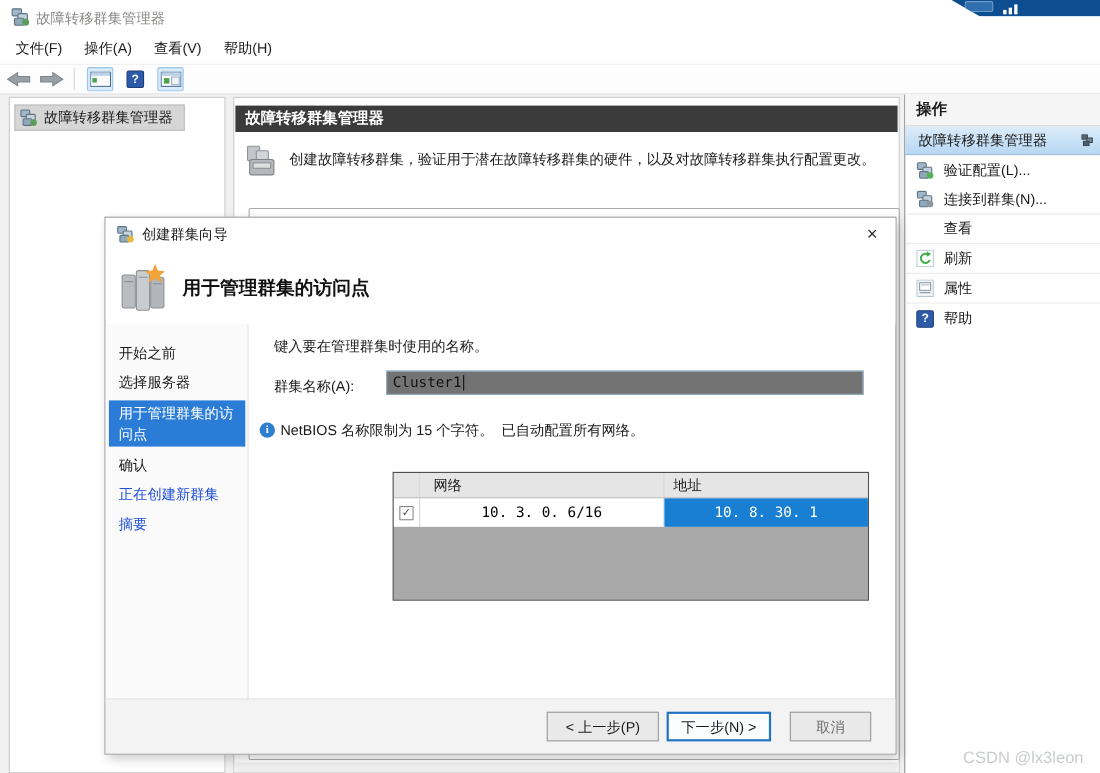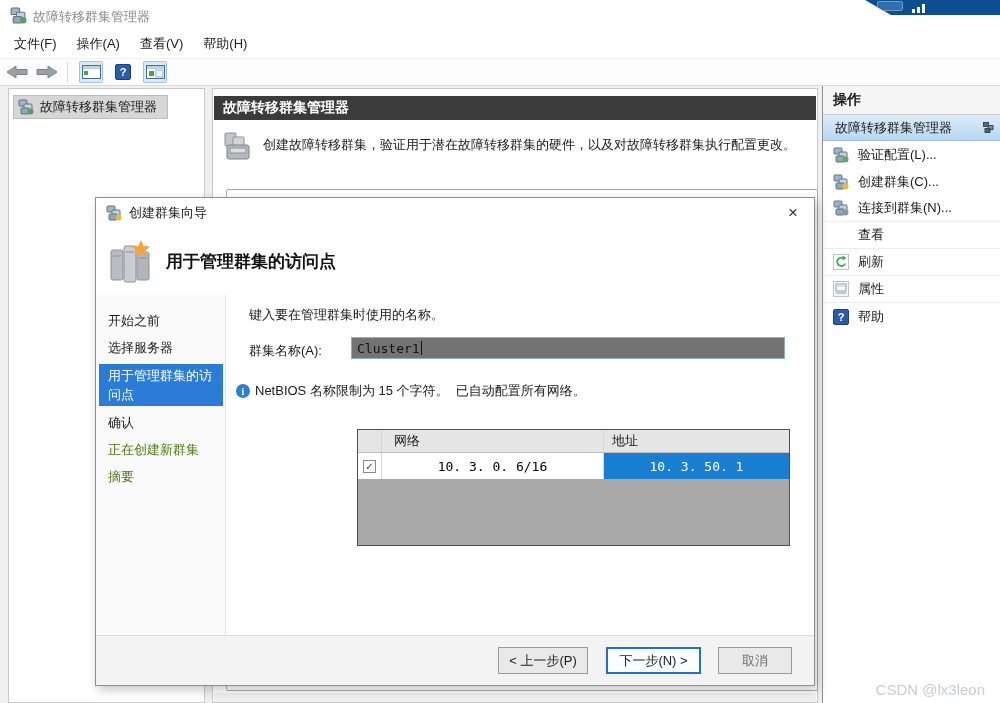--- a/index.html
+++ b/index.html
@@ -56,21 +56,21 @@
   
   .wizard { position:absolute; left:95px; top:197px; width:720px; height:489px; background:#fff; border:1px solid #8f8f8f; box-shadow:3px 4px 10px rgba(0,0,0,0.22); z-index:10; }
   .wiz-titlebar { position:absolute; left:0; top:0; width:100%; height:30px; display:flex; align-items:center; padding-left:10px; background:#fff; }
   .wiz-title { font-size:13px; color:#1a1a1a; margin-left:7px; }
   .wiz-close { position:absolute; right:9px; top:3px; width:24px; height:24px; display:flex; align-items:center; justify-content:center; font-size:17px; color:#333; }
   .wiz-header { position:absolute; left:0; top:30px; width:100%; height:67px; display:flex; align-items:center; padding-left:12px; background:#fff; }
   .wiz-page-title { font-size:17px; font-weight:bold; color:#111; margin-left:14px; }
   .wiz-steps { position:absolute; left:0; top:97px; width:130px; height:343px; background:#fafafa; border-right:1px solid #e4e4e4; padding:12px 2px 0 12px; }
   .wiz-step { font-size:13px; color:#1a1a1a; line-height:27px; white-space:nowrap; }
   .wiz-step.active { background:#2b7cd6; color:#fff; line-height:19px; padding:2px 3px 2px 9px; margin:3px 0 3px -9px; white-space:normal; }
-  .wiz-step.disabled { color:#4d7c0f; }
+  .wiz-step.disabled { color:#1d4ed8; }
   .wiz-prompt { position:absolute; left:153px; top:108px; font-size:13px; color:#1a1a1a; }
   .wiz-name-label { position:absolute; left:153px; top:144px; font-size:13px; color:#1a1a1a; }
   .wiz-input { position:absolute; left:255px; top:139px; width:434px; height:22px; background:#737373; border:1px solid #90aecb; display:flex; align-items:center; padding-left:5px; font-family:"DejaVu Sans Mono","Liberation Mono",monospace; font-size:13px; color:#111; }
   .caret { display:inline-block; width:1px; height:14px; background:#111; margin-left:1px; }
   .wiz-info { position:absolute; left:140px; top:184px; display:flex; align-items:center; gap:5px; }
   .info-badge { width:14px; height:14px; border-radius:50%; background:#2f7fd0; color:#fff; font-size:10px; font-weight:bold; font-family:"Liberation Serif",serif; display:flex; align-items:center; justify-content:center; }
   .wiz-info-text { font-size:13px; color:#1a1a1a; white-space:pre; }
 
   
   .wtable { position:absolute; left:261px; top:231px; width:433px; height:117px; border:1px solid #4f4f4f; background:#a9a9a9; display:flex; flex-direction:column; }
@@ -80,21 +80,21 @@
   .c1 { width:222px; border-right:1px solid #d8d8d8; display:flex; align-items:center; padding-left:12px; }
   .c2 { flex:1; display:flex; align-items:center; padding-left:8px; }
   .trow .c1 { justify-content:center; padding-left:0; font-family:"DejaVu Sans Mono","Liberation Mono",monospace; font-size:13px; }
   .trow .c2 { justify-content:center; padding-left:0; background:#187fd2; color:#fff; font-family:"DejaVu Sans Mono","Liberation Mono",monospace; font-size:13px; }
   .checkbox { width:13px; height:13px; background:#fff; border:1px solid #8a8a8a; font-size:10px; line-height:11px; color:#444; text-align:center; }
   .tfiller { flex:1; background:#a9a9a9; }
 
   .wiz-sep { position:absolute; left:0; right:0; bottom:49px; border-top:1px solid #dcdcdc; }
   .wiz-footer { position:absolute; left:0; bottom:0; width:100%; height:49px; background:#f3f3f3; display:flex; align-items:center; justify-content:flex-end; padding-right:22px; }
   .btn { height:27px; font-size:13px; display:flex; align-items:center; justify-content:center; background:#e9e9e9; border:1px solid #9a9a9a; color:#1a1a1a; }
-  .btn-back { width:90px; margin-right:18px; }
+  .btn-back { width:102px; margin-right:7px; }
   .btn-next { width:95px; background:#fbfdff; border:2px solid #2272c3; }
   .btn-cancel { width:74px; margin-left:17px; color:#6e6e6e; }
 
   .watermark { position:absolute; right:15px; bottom:5px; font-size:15px; color:#c9ccce; z-index:20; }
 </style>
 </head>
 <body>
 
 <div class="screen">
 
@@ -204,31 +204,20 @@
           <svg width="16" height="16" viewBox="0 0 16 16">
             <rect x="1" y="1" width="8" height="6" rx="1" fill="#9fb6c8" stroke="#5f7382"></rect>
             <rect x="6" y="5" width="8" height="6" rx="1" fill="#c2d2de" stroke="#5f7382"></rect>
             <rect x="3" y="9" width="8" height="6" rx="1" fill="#8fa8ba" stroke="#5f7382"></rect>
             <circle cx="12.5" cy="12.5" r="3" fill="#58b158"></circle>
           </svg>
         </span>
         <span>验证配置(L)...</span>
       </div>
 
-      <div class="action-row">
-        <span class="action-icon">
-          <svg width="16" height="16" viewBox="0 0 16 16">
-            <rect x="1" y="1" width="8" height="6" rx="1" fill="#9fb6c8" stroke="#5f7382"></rect>
-            <rect x="6" y="5" width="8" height="6" rx="1" fill="#c2d2de" stroke="#5f7382"></rect>
-            <rect x="3" y="9" width="8" height="6" rx="1" fill="#8fa8ba" stroke="#5f7382"></rect>
-            <circle cx="12.5" cy="12.5" r="3" fill="#e8b93c"></circle>
-          </svg>
-        </span>
-        <span>创建群集(C)...</span>
-      </div>
 
       <div class="action-row sep">
         <span class="action-icon">
           <svg width="16" height="16" viewBox="0 0 16 16">
             <rect x="1" y="1" width="8" height="6" rx="1" fill="#9fb6c8" stroke="#5f7382"></rect>
             <rect x="6" y="5" width="8" height="6" rx="1" fill="#c2d2de" stroke="#5f7382"></rect>
             <rect x="3" y="9" width="8" height="6" rx="1" fill="#8fa8ba" stroke="#5f7382"></rect>
             <circle cx="12.5" cy="12.5" r="3" fill="#8b97a3"></circle>
           </svg>
         </span>
@@ -322,21 +311,21 @@
       <div class="thead">
         <div class="c0"></div>
         <div class="c1">网络</div>
         <div class="c2">地址</div>
       </div>
       <div class="trow">
         <div class="c0">
           <span class="checkbox">✓</span>
         </div>
         <div class="c1">10. 3. 0. 6/16</div>
-        <div class="c2">10. 3. 50. 1</div>
+        <div class="c2">10. 8. 30. 1</div>
       </div>
       <div class="tfiller"></div>
     </div>
 
     <div class="wiz-sep"></div>
     <div class="wiz-footer">
       <div class="btn btn-back">&lt; 上一步(P)</div>
       <div class="btn btn-next">下一步(N) &gt;</div>
       <div class="btn btn-cancel">取消</div>
     </div>

